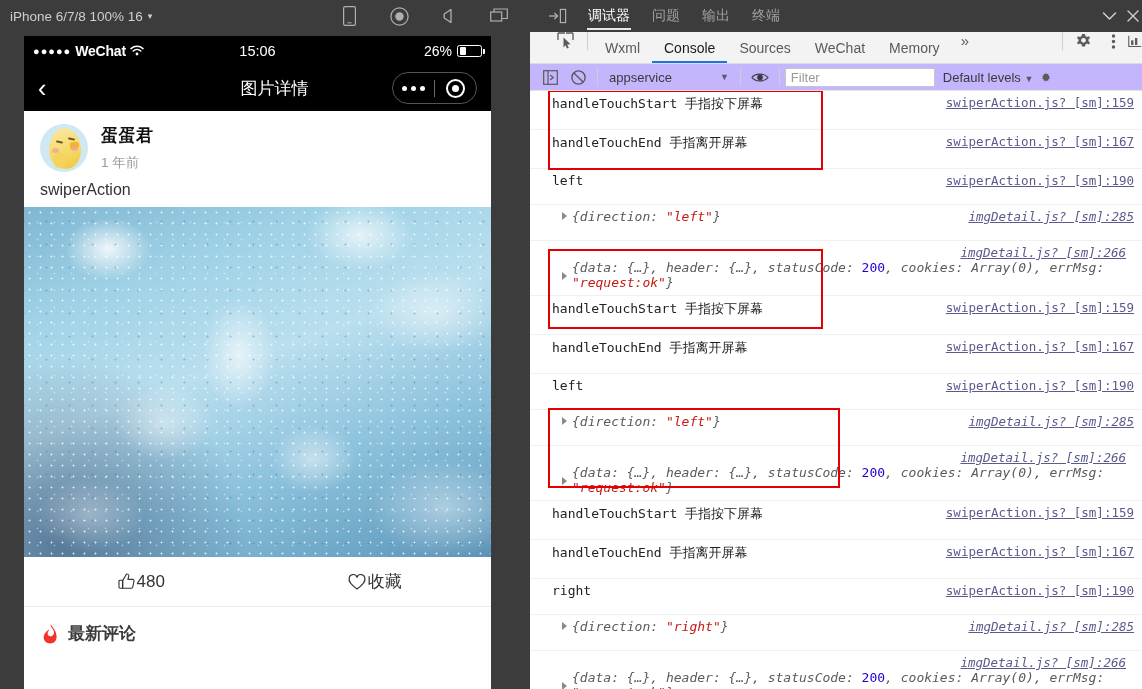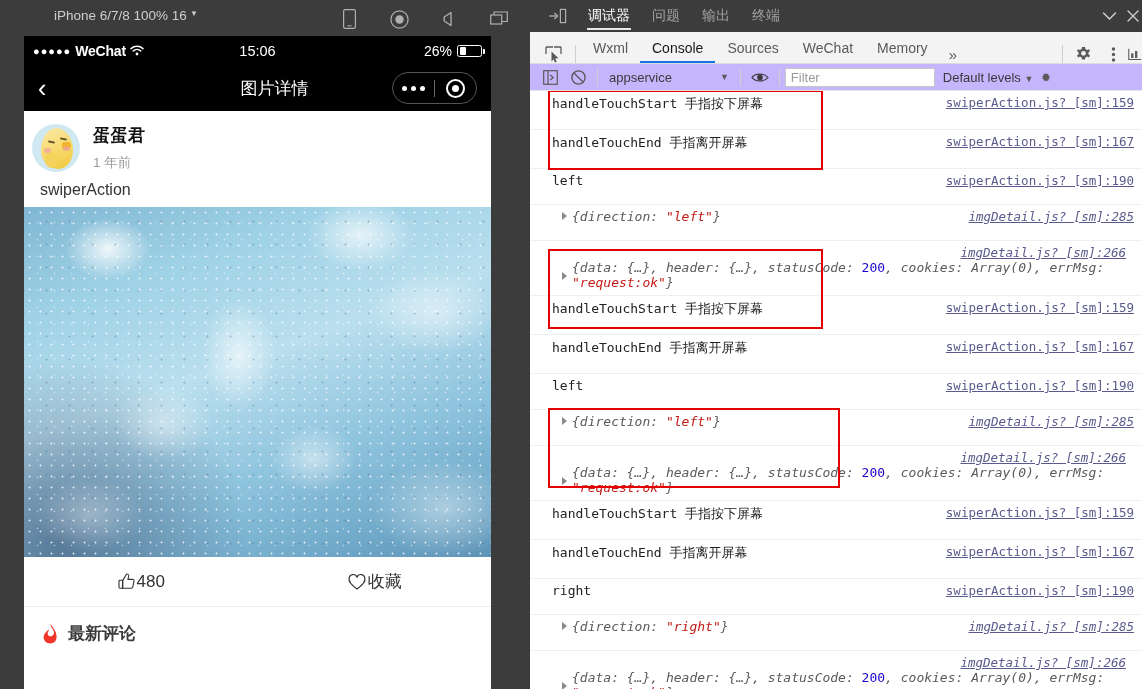--- a/index.html
+++ b/index.html
@@ -13,23 +13,22 @@
 
   
   #simulator {
     width: 530px; height: 689px;
     background: #3c3c3c;
     position: relative;
     flex: 0 0 530px;
   }
   .sim-toolbar {
     height: 32px; background: #3c3c3c;
-    display: flex; align-items: flex-start;
+    display: flex; align-items: center;
     padding: 8px 10px;
-    margin-left: 44px;
   }
   .sim-device-label {
     color: #cfcfcf; font-size: 13.5px; white-space: nowrap;
     font-family: "Liberation Sans", sans-serif;
   }
   .sim-caret { color: #cfcfcf; font-size: 9px; margin-left: 5px; }
   .sim-tool-icons { margin-left: auto; display: flex; align-items: center; gap: 28px; padding-right: 10px; }
   .sim-ico { width: 22px; height: 22px; display: flex; align-items: center; justify-content: center; }
   .sim-ico svg { display:block; }
 
@@ -86,21 +85,21 @@
   .capsule-dots { display: flex; gap: 4px; width: 42px; justify-content: center; }
   .capsule-dots i { width: 5px; height: 5px; background: #fff; border-radius: 50%; display:block; }
   .capsule-sep { width: 1px; height: 17px; background: #6a6a6a; }
   .capsule-target { width: 42px; display: flex; align-items: center; justify-content: center; }
   .ring {
     width: 19px; height: 19px; border: 2.6px solid #fff; border-radius: 50%;
     display: flex; align-items: center; justify-content: center;
   }
   .ring i { width: 7px; height: 7px; background: #fff; border-radius: 50%; display:block; }
 
-  .post-header { display: flex; align-items: center; padding: 13px 16px 9px 8px; background: #fff; }
+  .post-header { display: flex; align-items: center; padding: 13px 16px 9px 16px; background: #fff; }
   .avatar {
     width: 48px; height: 48px; border-radius: 50%;
     background: #cfe8f2; position: relative; overflow: hidden;
     flex: 0 0 48px;
   }
   .avatar .chick {
     position: absolute; left: 9px; top: 4px; width: 32px; height: 41px;
     background: linear-gradient(160deg,#fbe9a8 0%, #f6d96a 55%, #f0c83c 100%);
     border-radius: 48% 52% 45% 55% / 55% 55% 45% 45%;
   }
@@ -178,21 +177,21 @@
   .dt-tab.active { color: #ffffff; }
   .dt-tab.active::after {
     content:""; position:absolute; left: 10px; right: 10px; bottom: 2px;
     height: 2px; background: #e8e8e8;
   }
   .dt-tabbar-right { margin-left:auto; display:flex; align-items:center; gap: 0; padding-right: 2px; }
   .dt-tb-ico { width: 34px; display:flex; align-items:center; justify-content:center; cursor:pointer; }
 
   .dt-subbar {
     height: 32px; background: #f3f3f3; border-bottom: 1px solid #dcdcdc;
-    display: flex; align-items: flex-end; padding-left: 6px;
+    display: flex; align-items: flex-start; padding-left: 18px;
   }
   .dt-inspect { width: 34px; display:flex; align-items:center; justify-content:center; cursor:pointer; }
   .vsep { width: 1px; height: 18px; background: #cfcfcf; margin: 0 5px; }
   .dt-subtab {
     padding: 0 12px; height: 31px; display:flex; align-items:center;
     color: #5a5a5a; font-size: 14px; cursor: pointer;
   }
   .dt-subtab.active { color: #1a1a1a; box-shadow: inset 0 -2px 0 #1a73e8; }
   .dt-more { padding: 0 9px; color:#5a5a5a; font-size:15px; cursor:pointer; }
   .dt-subbar-right { margin-left:auto; display:flex; align-items:center; }

